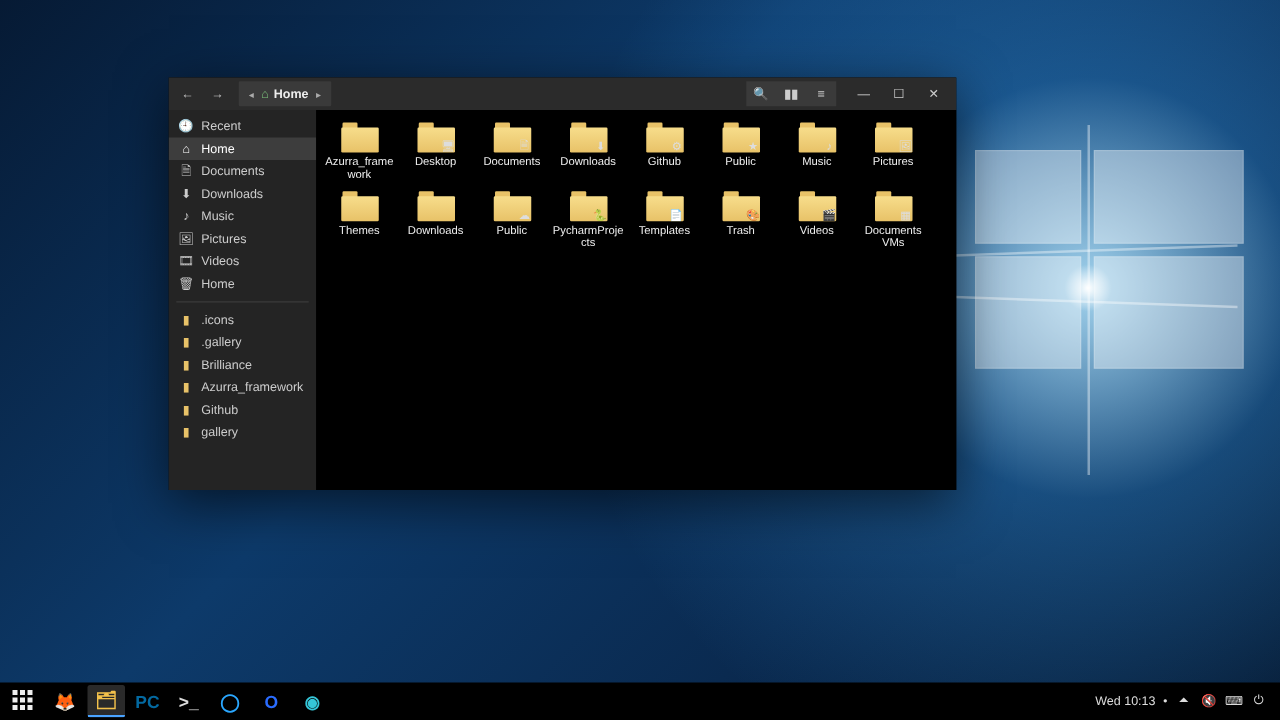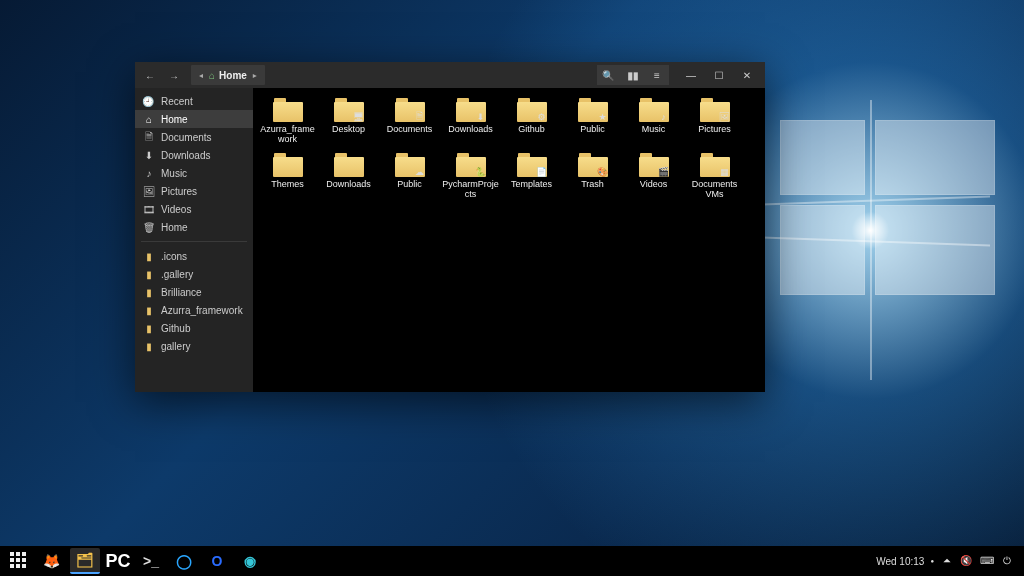--- a/index.html
+++ b/index.html
@@ -339,21 +339,21 @@
       </div>
   </div>
   <div id="tkapps" style="display:flex;gap:3px">
       <div class="tkbtn">
         <span style="color:#ff8a00;font-size:14px;font-weight:700">🦊</span>
       </div>
       <div class="tkbtn active">
         <span style="color:#f3c14b;font-size:14px;font-weight:700">🗂</span>
       </div>
       <div class="tkbtn">
-        <span style="color:#ffffff;font-size:18px;font-weight:700">PC</span>
+        <span style="color:#0369a1;font-size:14px;font-weight:700">PC</span>
       </div>
       <div class="tkbtn">
         <span style="color:#dddddd;font-size:14px;font-weight:700">&gt;_</span>
       </div>
       <div class="tkbtn">
         <span style="color:#2aa7ff;font-size:14px;font-weight:700">◯</span>
       </div>
       <div class="tkbtn">
         <span style="color:#2a6cff;font-size:14px;font-weight:700">O</span>
       </div>

